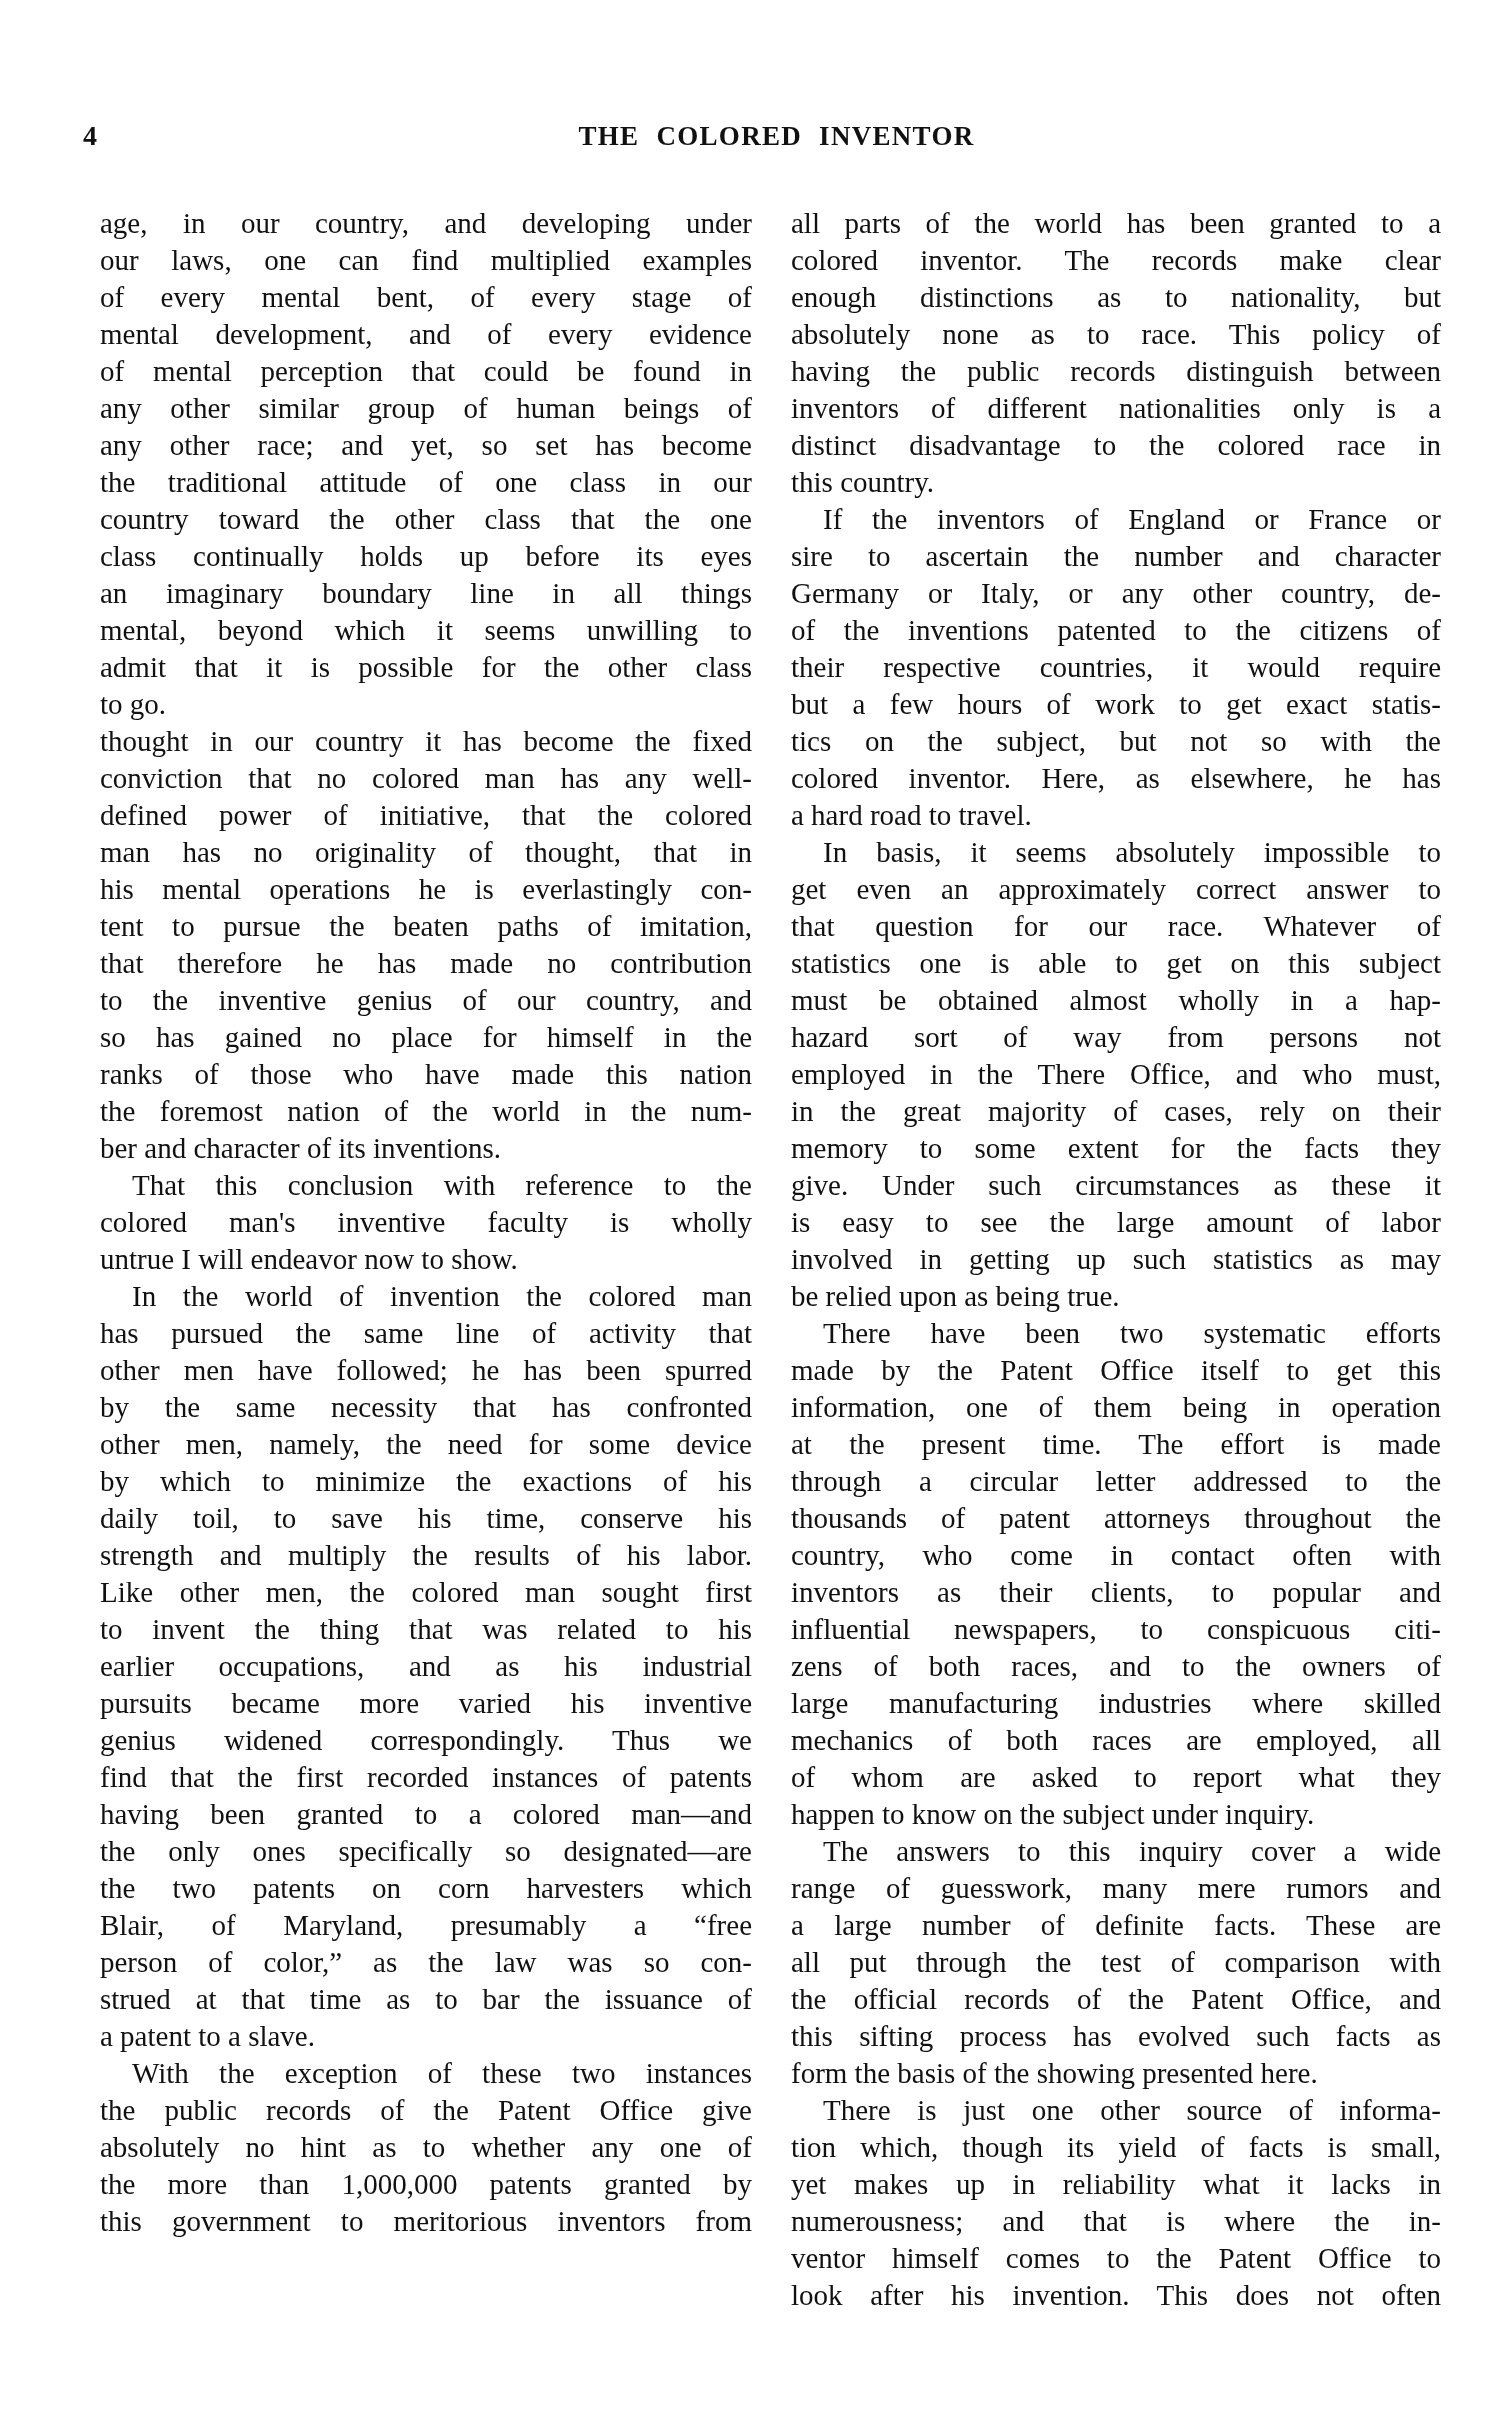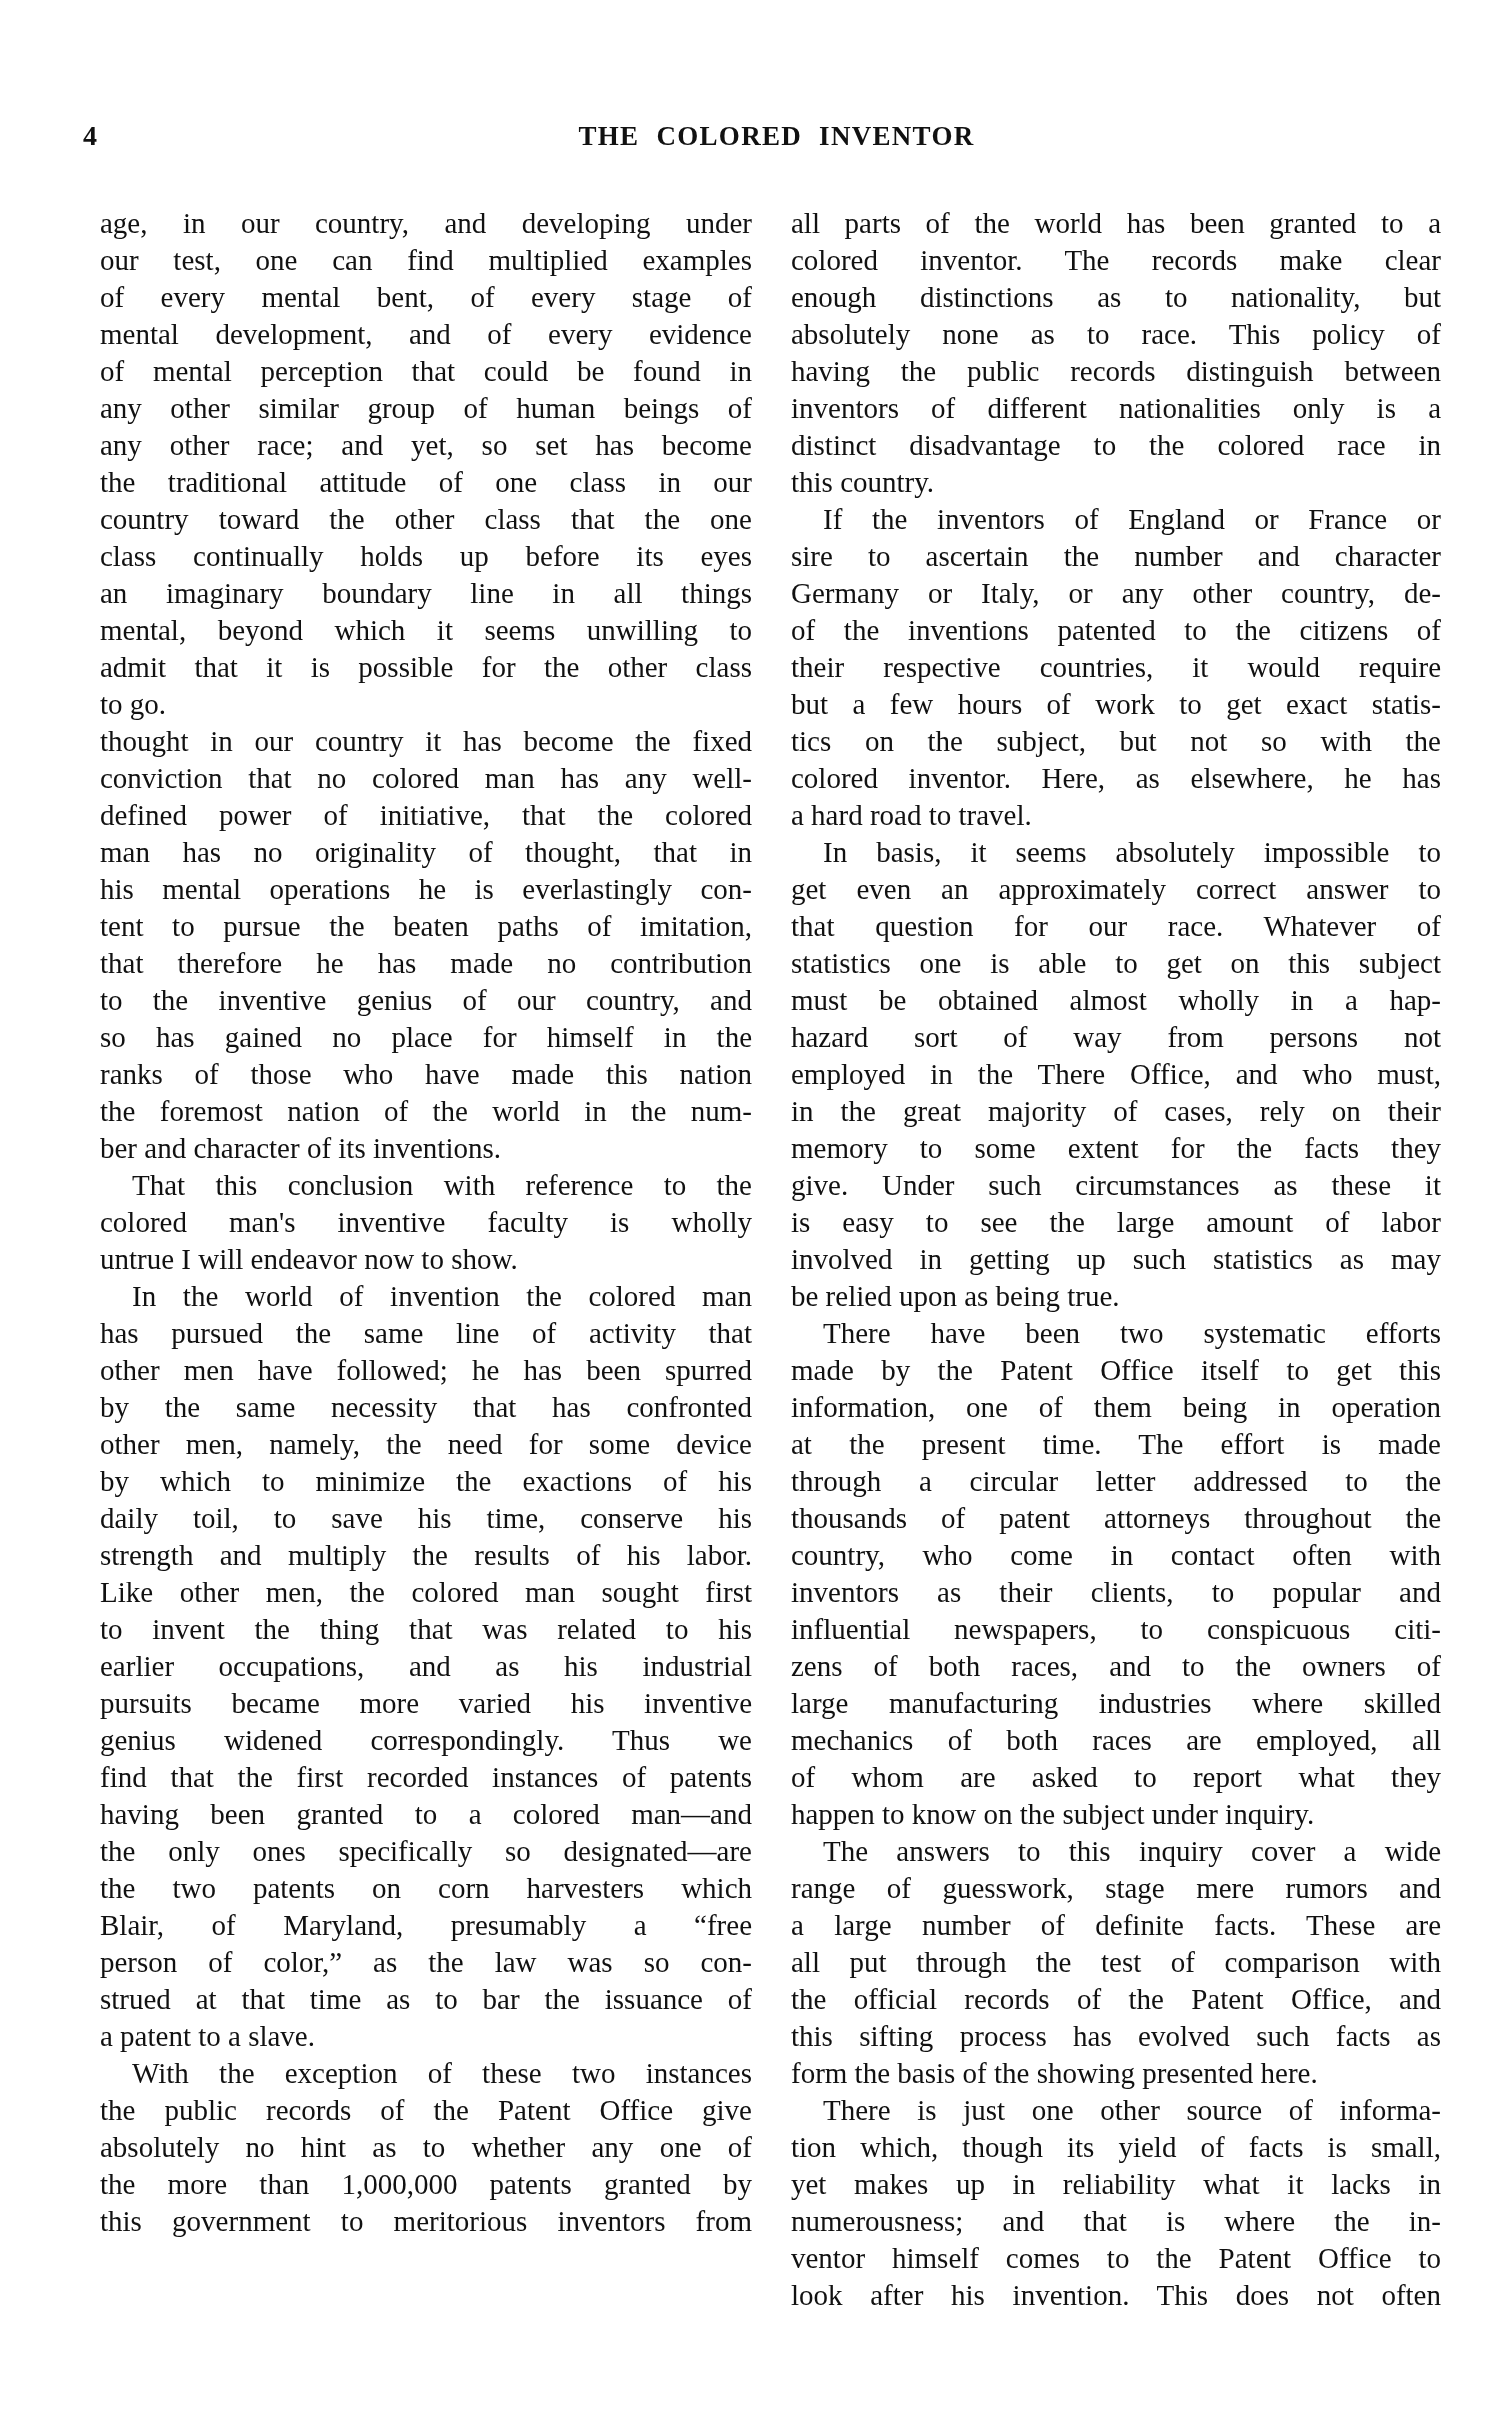--- a/index.html
+++ b/index.html
@@ -25,21 +25,21 @@
   .line.indent { padding-left: 32px; }
 </style>
 </head>
 <body>
 
 <div class="page-number">4</div>
 <div class="running-header">THE COLORED INVENTOR</div>
 
 <div class="column col-left">
   <span class="line">age, in our country, and developing under</span>
-  <span class="line">our test, one can find multiplied examples</span>
+  <span class="line">our laws, one can find multiplied examples</span>
   <span class="line">of every mental bent, of every stage of</span>
   <span class="line">mental development, and of every evidence</span>
   <span class="line">of mental perception that could be found in</span>
   <span class="line">any other similar group of human beings of</span>
   <span class="line">any other race; and yet, so set has become</span>
   <span class="line">the traditional attitude of one class in our</span>
   <span class="line">country toward the other class that the one</span>
   <span class="line">class continually holds up before its eyes</span>
   <span class="line">an imaginary boundary line in all things</span>
   <span class="line">mental, beyond which it seems unwilling to</span>
@@ -127,21 +127,21 @@
   <span class="line">thousands of patent attorneys throughout the</span>
   <span class="line">country, who come in contact often with</span>
   <span class="line">inventors as their clients, to popular and</span>
   <span class="line">influential newspapers, to conspicuous citi-</span>
   <span class="line">zens of both races, and to the owners of</span>
   <span class="line">large manufacturing industries where skilled</span>
   <span class="line">mechanics of both races are employed, all</span>
   <span class="line">of whom are asked to report what they</span>
   <span class="line last">happen to know on the subject under inquiry.</span>
   <span class="line indent">The answers to this inquiry cover a wide</span>
-  <span class="line">range of guesswork, stage mere rumors and</span>
+  <span class="line">range of guesswork, many mere rumors and</span>
   <span class="line">a large number of definite facts.  These are</span>
   <span class="line">all put through the test of comparison with</span>
   <span class="line">the official records of the Patent Office, and</span>
   <span class="line">this sifting process has evolved such facts as</span>
   <span class="line last">form the basis of the showing presented here.</span>
   <span class="line indent">There is just one other source of informa-</span>
   <span class="line">tion which, though its yield of facts is small,</span>
   <span class="line">yet makes up in reliability what it lacks in</span>
   <span class="line">numerousness; and that is where the in-</span>
   <span class="line">ventor himself comes to the Patent Office to</span>

